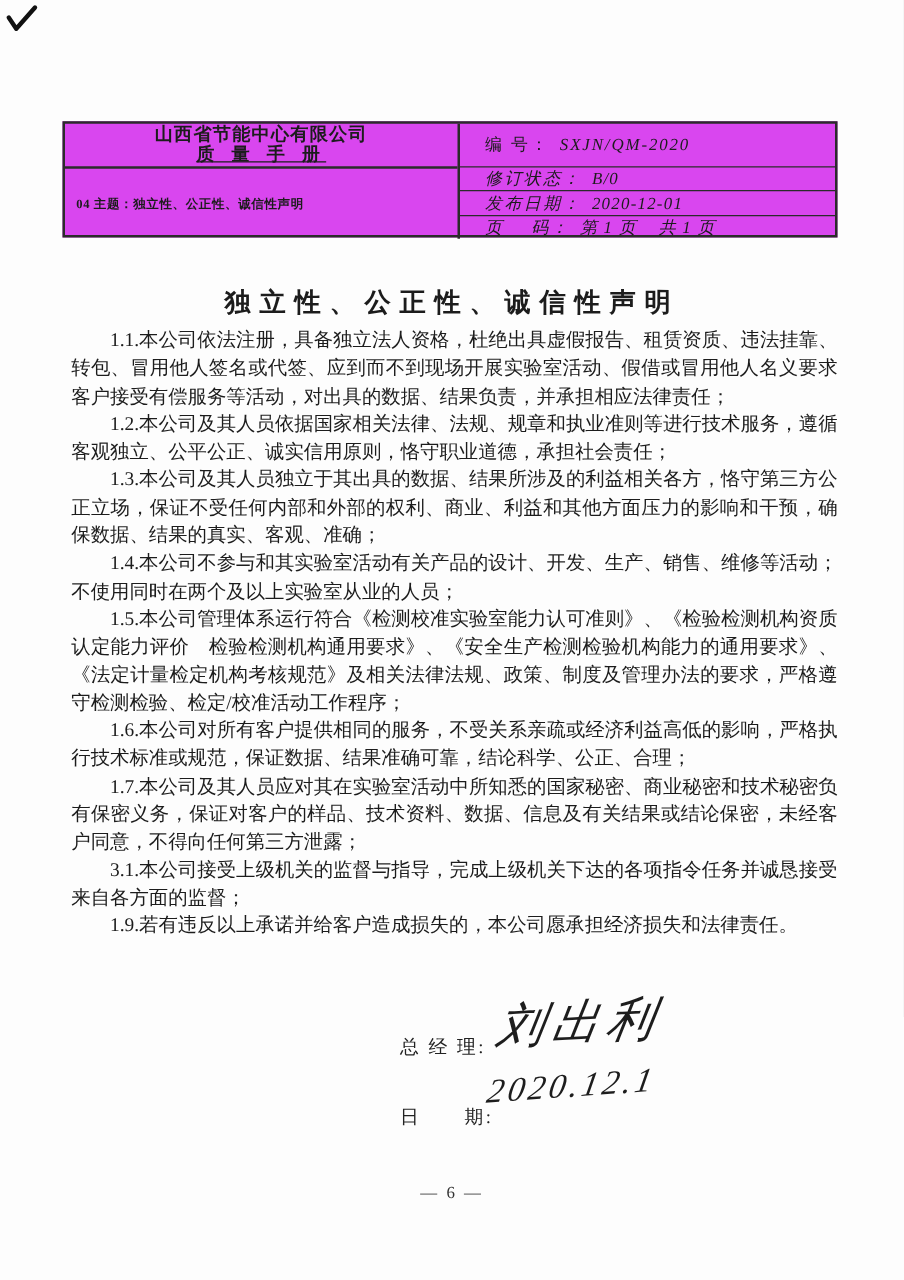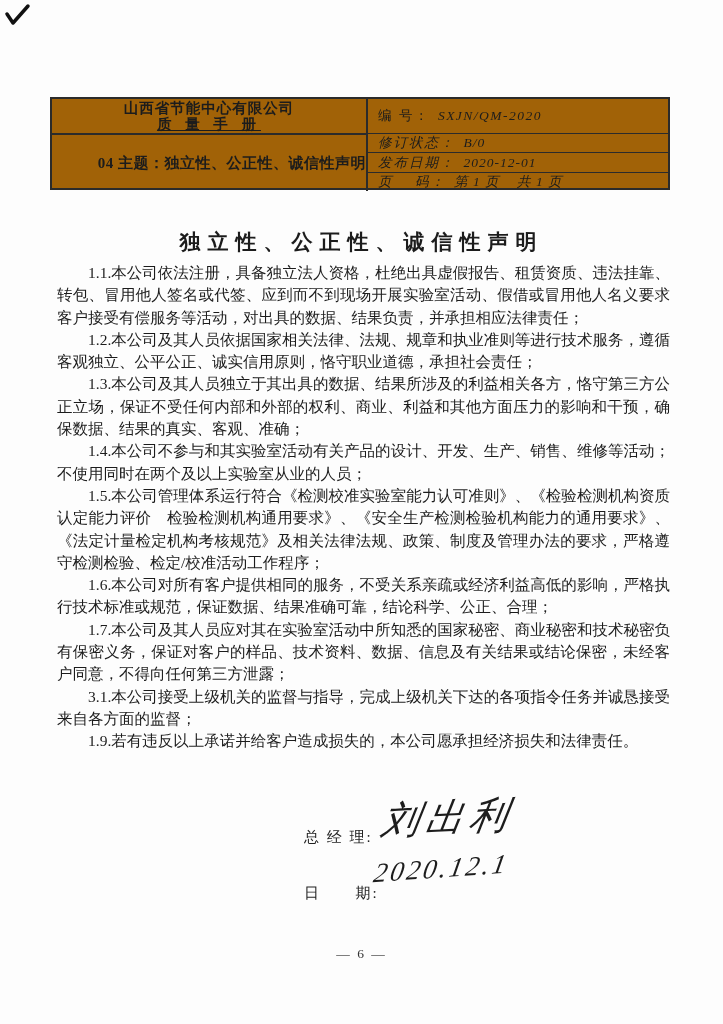--- a/index.html
+++ b/index.html
@@ -13,58 +13,58 @@
     overflow:hidden;
   }
   .corner-mark{position:absolute;left:2px;top:2px;}
 
   
   .header-table{
     position:absolute;left:50px;top:97px;width:620px;height:93px;
     border:2px solid #2b2b2b;
     display:grid;grid-template-columns:316px 1fr;
     box-sizing:border-box;
-    background:#a16207;
+    background:#d946ef;
   }
   .ht-left{border-right:2px solid #2b2b2b;display:grid;grid-template-rows:36px 1fr;box-sizing:border-box;}
   .ht-company{
     border-bottom:2px solid #2b2b2b;
     display:flex;flex-direction:column;justify-content:center;align-items:center;
     font-weight:bold;font-size:14.5px;line-height:16.5px;letter-spacing:1px;
   }
   .ht-manual{letter-spacing:5px;text-decoration:underline;}
   .ht-topic{
     display:flex;align-items:center;
-    font-weight:bold;font-size:15px;letter-spacing:.5px;
-    padding-left:9px;white-space:pre;justify-content:flex-end;
+    font-weight:bold;font-size:10px;letter-spacing:.5px;
+    padding-left:9px;white-space:pre;
   }
   .ht-right{display:grid;grid-template-rows:34px 19px 20px 1fr;}
   .ht-row{
     display:flex;align-items:center;
-    font-size:13.5px;padding-left:10px;white-space:pre;
+    font-size:13.5px;padding-left:20px;white-space:pre;
     box-sizing:border-box;
   }
   .ht-row + .ht-row{border-top:1.5px solid #2b2b2b;font-style:italic;}
   .ht-label{letter-spacing:2px;}
   .ht-value{margin-left:8px;letter-spacing:1px;text-align:center;}
   .ht-value.italic{font-style:italic;letter-spacing:1.5px;}
 
   
   .doc-title{
     position:absolute;left:0;top:228px;width:723px;
     text-align:center;font-size:21px;font-weight:bold;letter-spacing:7px;
   }
   .doc-body{
     position:absolute;left:57px;top:262px;width:613px;
     font-size:15.5px;line-height:22.3px;text-align:justify;
   }
   .doc-body p{margin:0;text-indent:2em;}
 
   
-  .sig-block{position:absolute;left:304px;top:800px;width:340px;height:110px;}
+  .sig-block{position:absolute;left:320px;top:800px;width:340px;height:110px;}
   .sig-label{
     position:absolute;font-size:15px;white-space:pre;letter-spacing:2px;color:#222;
   }
   .sig-label.manager{left:0;top:28px;}
   .sig-label.date{left:0;top:84px;}
   .handwrite{
     position:absolute;color:#1d1d1d;font-style:italic;
     transform-origin:left center;white-space:pre;
   }
   .sig-name{left:78px;top:-4px;font-size:38px;transform:rotate(-3deg) skewX(-12deg);letter-spacing:6px;}

